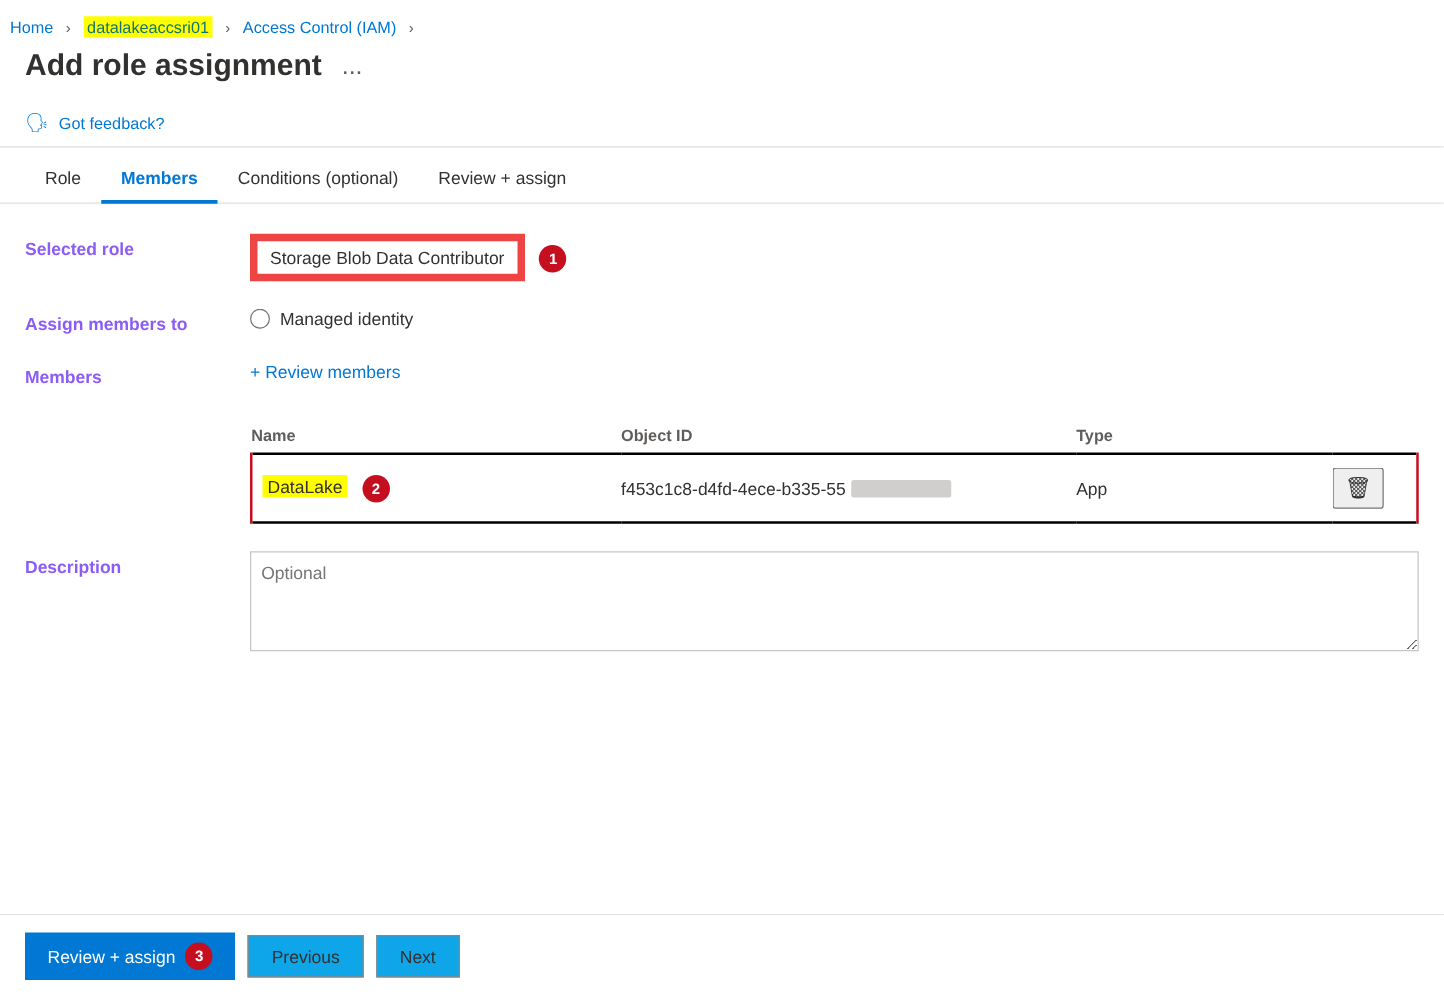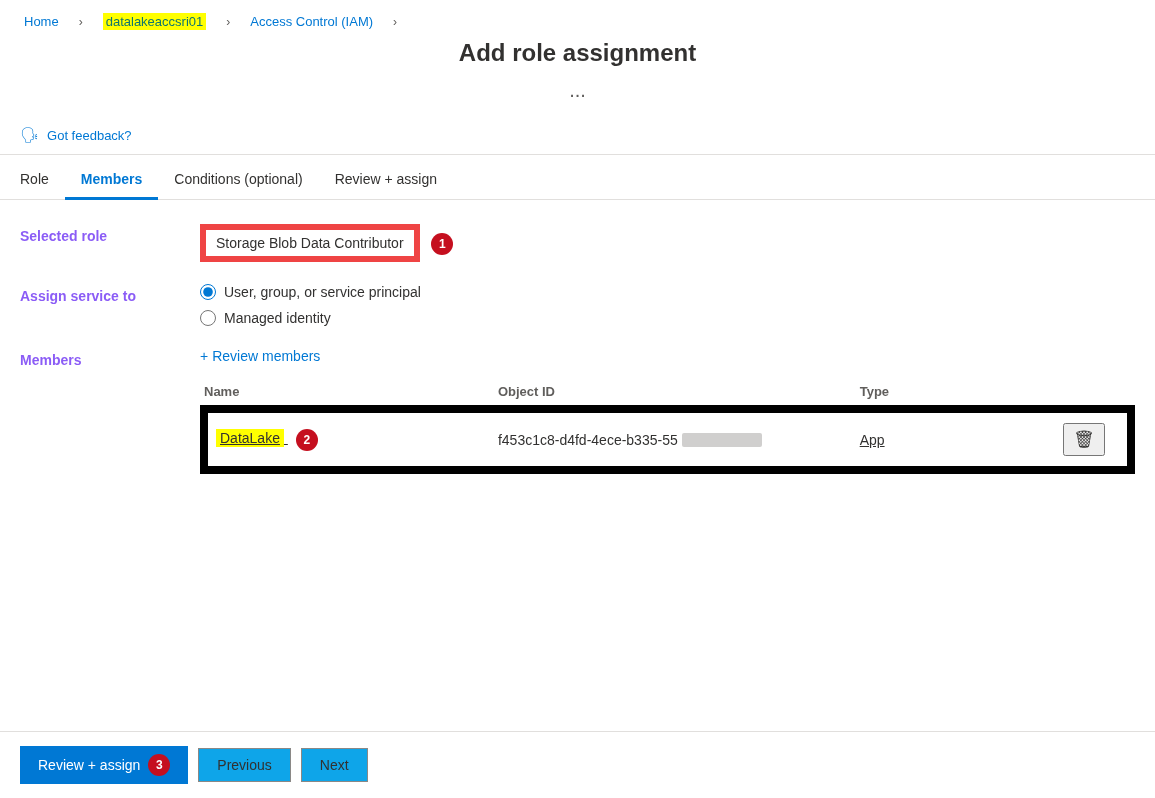--- a/index.html
+++ b/index.html
@@ -5,41 +5,40 @@
     * { box-sizing: border-box; margin: 0; padding: 0; }
     body {
       font-family: 'Segoe UI', Arial, sans-serif;
       font-size: 14px;
       color: #323130;
       background: #fff;
     }
     .breadcrumb {
       display: flex;
       align-items: center;
-      gap: 20px;
-      padding: 14px 20px 6px 24px;
+      gap: 10px;
+      padding: 14px 20px 6px 8px;
       font-size: 13px;
       color: #605e5c;
     }
     .breadcrumb a {
       color: #0078d4;
       text-decoration: none;
     }
     .breadcrumb .highlight {
       background: #ffff00;
       color: #0f766e;
       padding: 1px 3px;
     }
     .breadcrumb .sep { color: #605e5c; font-size: 12px; }
     .page-title-row {
       display: flex;
       align-items: center;
       gap: 10px;
       padding: 4px 20px 14px 20px;
-      flex-direction: column;
     }
     .page-title {
       font-size: 24px;
       font-weight: 600;
       color: #323130;
     }
     .ellipsis-btn {
       font-size: 20px;
       color: #605e5c;
       cursor: pointer;
@@ -58,21 +57,21 @@
     }
     .feedback-row .icon { font-size: 15px; }
     .divider {
       border: none;
       border-top: 1px solid #e1dfdd;
       margin: 0 0 0 0;
     }
     .tabs {
       display: flex;
       gap: 0;
-      padding: 0 4px;
+      padding: 0 20px;
       border-bottom: 1px solid #e1dfdd;
       margin-top: 4px;
     }
     .tab {
       padding: 12px 16px 10px 16px;
       font-size: 14px;
       cursor: pointer;
       color: #323130;
       border-bottom: 3px solid transparent;
       margin-bottom: -1px;
@@ -128,40 +127,39 @@
     .select-members-link {
       color: #0078d4;
       text-decoration: none;
       font-size: 14px;
       cursor: pointer;
       display: inline-flex;
       align-items: center;
       gap: 4px;
     }
     .members-table {
-      margin-top: 14px;
+      margin-top: 30px;
       width: 100%;
       border-collapse: collapse;
     }
     .members-table th {
       text-align: left;
       font-size: 13px;
       font-weight: 600;
       color: #605e5c;
       padding: 6px 12px 6px 0;
       border-bottom: 1px solid #e1dfdd;
     }
     .members-table td {
       padding: 10px 12px 10px 0;
       font-size: 14px;
       vertical-align: middle;
     }
     .members-table tr.member-row {
-      border: 8px solid #000000;
-      text-decoration: underline;
+      border: 2px solid #000000;
     }
     .members-table tr.member-row td:first-child {
       border-left: 2px solid #c50f1f;
       padding-left: 8px;
     }
     .members-table tr.member-row td:last-child {
       border-right: 2px solid #c50f1f;
     }
     .member-name {
       background: #ffff00;
@@ -271,26 +269,22 @@
 
   <div class="form-row">
     <span class="form-label">Selected role</span>
     <div class="form-value">
       <span class="selected-role-box">Storage Blob Data Contributor</span>
       <span class="step-badge">1</span>
     </div>
   </div>
 
   <div class="form-row">
-    <span class="form-label">Assign service to</span>
+    <span class="form-label">Assign members to</span>
     <div class="form-value radio-group">
-      <label class="radio-item">
-        <input type="radio" name="assign_access" checked="" style="">
-        <span>User, group, or service principal</span>
-      </label>
       <label class="radio-item">
         <input type="radio" name="assign_access" style="">
         <span>Managed identity</span>
       </label>
     </div>
   </div>
 
   <div class="form-row">
     <span class="form-label">Members</span>
     <div class="form-value">
@@ -323,20 +317,26 @@
             <td class="table-col-type">App</td>
             <td class="table-col-action">
               <button class="delete-icon">🗑</button>
             </td>
           </tr>
         </tbody>
       </table>
     </div>
   </div>
 
+  <div class="form-row">
+    <span class="form-label">Description</span>
+    <div class="form-value">
+      <textarea class="description-box" placeholder="Optional" style=""></textarea>
+    </div>
+  </div>
 
 </div>
 
 <div class="footer-bar">
   <button class="btn-primary">
     <span>Review + assign</span>
     <span class="step-badge" style="background:#c50f1f;margin-left:2px;">3</span>
   </button>
   <button class="btn-secondary">Previous</button>
   <button class="btn-secondary">Next</button>

